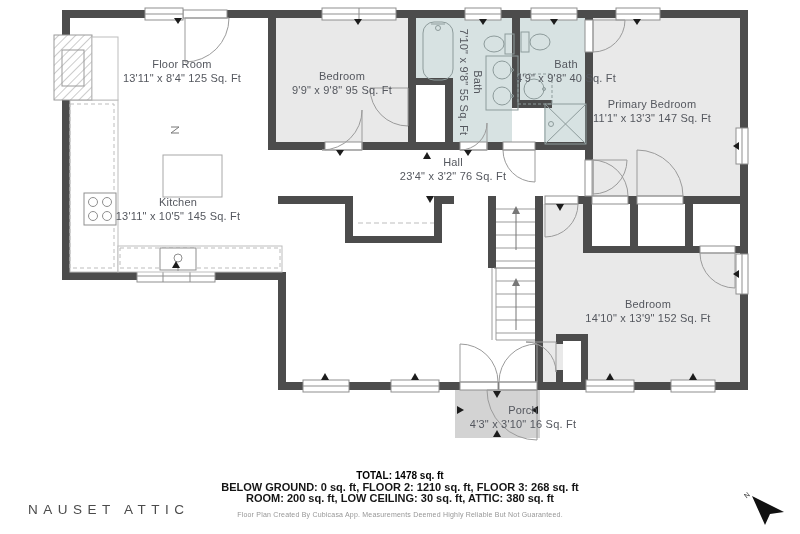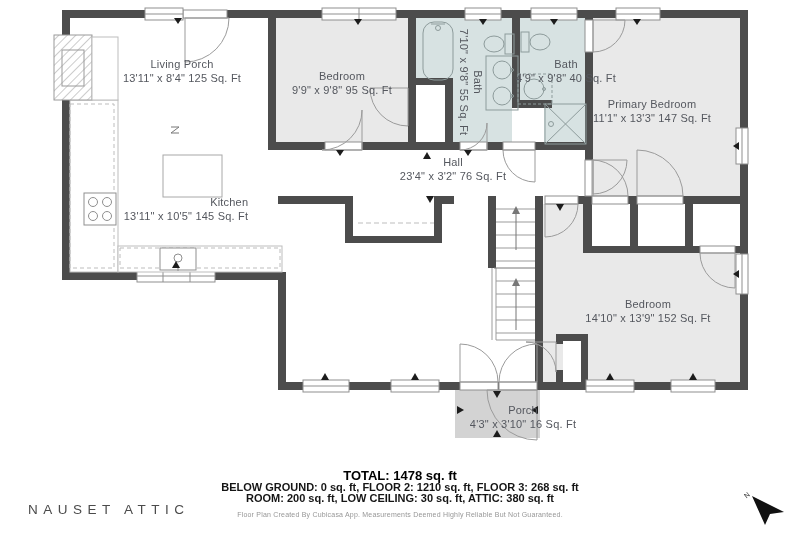--- a/index.html
+++ b/index.html
@@ -4,21 +4,21 @@
 <style>
   html,body{margin:0;padding:0;background:#fff;}
   #stage{position:relative;width:800px;height:534px;background:#fff;overflow:hidden;
          font-family:"Liberation Sans", sans-serif;}
   svg{position:absolute;left:0;top:0;}
   .room-label{position:absolute;transform:translate(-50%,0);text-align:center;
               color:#54575e;font-size:11px;line-height:13.5px;letter-spacing:.2px;
               white-space:nowrap;}
   .room-label.vertical{transform:translate(-50%,-50%) rotate(90deg);}
   .footer{position:absolute;left:0;right:0;top:470px;text-align:center;color:#111;}
-  .footer .total{font-weight:bold;font-size:13px;color:#000;line-height:12px;}
+  .footer .total{font-weight:bold;font-size:10px;color:#000;line-height:12px;}
   .footer .sumline{font-weight:bold;font-size:11px;line-height:10.8px;color:#151515;}
   .footer .disclaimer{font-size:7px;color:#979797;font-weight:400;margin-top:7px;letter-spacing:.2px;}
   .brand{position:absolute;left:28px;top:502px;font-size:13.5px;letter-spacing:5.5px;
          color:#4b4b4b;font-weight:500;}
 </style>
 </head>
 <body>
 
 <div id="stage">
 
@@ -295,21 +295,21 @@
     <polygon points="493,437 501,437 497,430"></polygon>
   </g>
 
   <g>
     <polygon points="752,496 784,512 770,514 765,525" fill="#111"></polygon>
     <text x="744" y="498" font-size="7" fill="#333" transform="rotate(-40 746 495)" font-family="Liberation Sans, sans-serif">N</text>
   </g>
 </svg>
 
 <div class="room-label" style="left:182px;top:58px;">
-  <div>Living Porch</div>
+  <div>Floor Room</div>
   <div>13'11" x 8'4" 125 Sq. Ft</div>
 </div>
 <div class="room-label" style="left:342px;top:70px;">
   <div>Bedroom</div>
   <div>9'9" x 9'8" 95 Sq. Ft</div>
 </div>
 <div class="room-label vertical" style="left:470px;top:82px;">
   <div>Bath</div>
   <div>7'10" x 9'8" 55 Sq. Ft</div>
 </div>
@@ -318,21 +318,21 @@
   <div>4'9" x 9'8" 40 Sq. Ft</div>
 </div>
 <div class="room-label" style="left:652px;top:98px;">
   <div>Primary Bedroom</div>
   <div>11'1" x 13'3" 147 Sq. Ft</div>
 </div>
 <div class="room-label" style="left:437px;top:156px;margin-left:16px;">
   <div>Hall</div>
   <div>23'4" x 3'2" 76 Sq. Ft</div>
 </div>
-<div class="room-label" style="left:186px;top:196px;text-align:right;">
+<div class="room-label" style="left:178px;top:196px;">
   <div>Kitchen</div>
   <div>13'11" x 10'5" 145 Sq. Ft</div>
 </div>
 <div class="room-label" style="left:648px;top:298px;">
   <div>Bedroom</div>
   <div>14'10" x 13'9" 152 Sq. Ft</div>
 </div>
 <div class="room-label" style="left:499px;top:404px;margin-left:24px;">
   <div>Porch</div>
   <div>4'3" x 3'10" 16 Sq. Ft</div>

